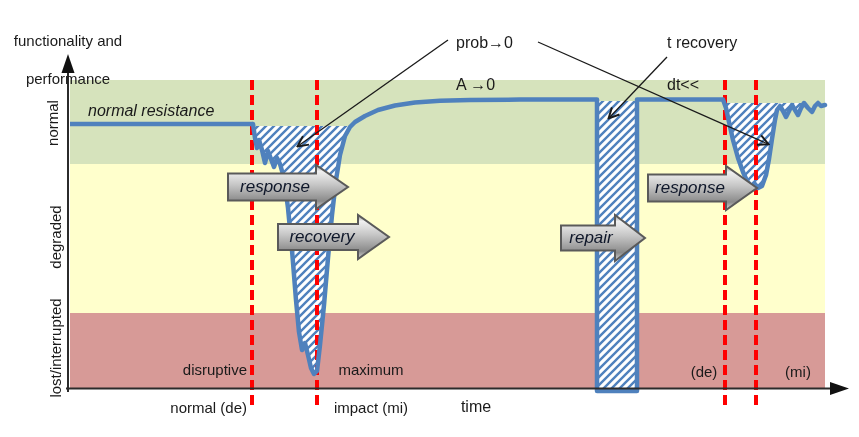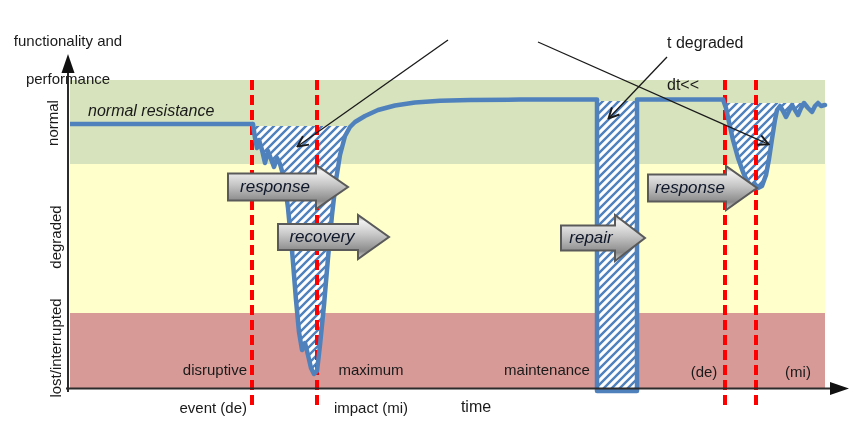--- a/index.html
+++ b/index.html
@@ -86,39 +86,42 @@
     <div>functionality and</div>
     <div>performance</div>
   </div>
 
   <div class="rot" style="left:52px;top:123px;">normal</div>
   <div class="rot" style="left:55px;top:237px;">degraded</div>
   <div class="rot" style="left:55px;top:348px;">lost/interrupted</div>
 
   <div class="lbl big italic" style="left:88px;top:100px;">normal resistance</div>
 
+  <div class="lbl big" style="left:456px;top:11px;">
+    <div>prob→0</div>
+    <div>A →0</div>
+  </div>
   <div class="lbl big" style="left:667px;top:11px;">
-    <div>t degraded</div>
+    <div>t recovery</div>
     <div>dt&lt;&lt;</div>
   </div>
 
   <div class="arrow-label" style="left:275px;top:187px;">response</div>
   <div class="arrow-label" style="left:322px;top:237px;">recovery</div>
   <div class="arrow-label" style="left:591px;top:238px;">repair</div>
   <div class="arrow-label" style="left:690px;top:188px;">response</div>
 
   <div class="lbl right" style="left:150px;top:341px;width:97px;">
     <div>disruptive</div>
-    <div>event (de)</div>
+    <div>normal (de)</div>
   </div>
   <div class="lbl center" style="left:325px;top:341px;width:92px;">
     <div>maximum</div>
     <div>impact (mi)</div>
   </div>
   <div class="lbl center" style="left:495px;top:341px;width:104px;">
-    <div>maintenance</div>
   </div>
   <div class="lbl center" style="left:686px;top:362px;width:36px;">(de)</div>
   <div class="lbl center" style="left:760px;top:362px;width:36px;margin-left:20px;">(mi)</div>
 
   <div class="lbl big center" style="left:446px;top:396px;width:60px;">time</div>
 
 </div>
 
 </body></html>

